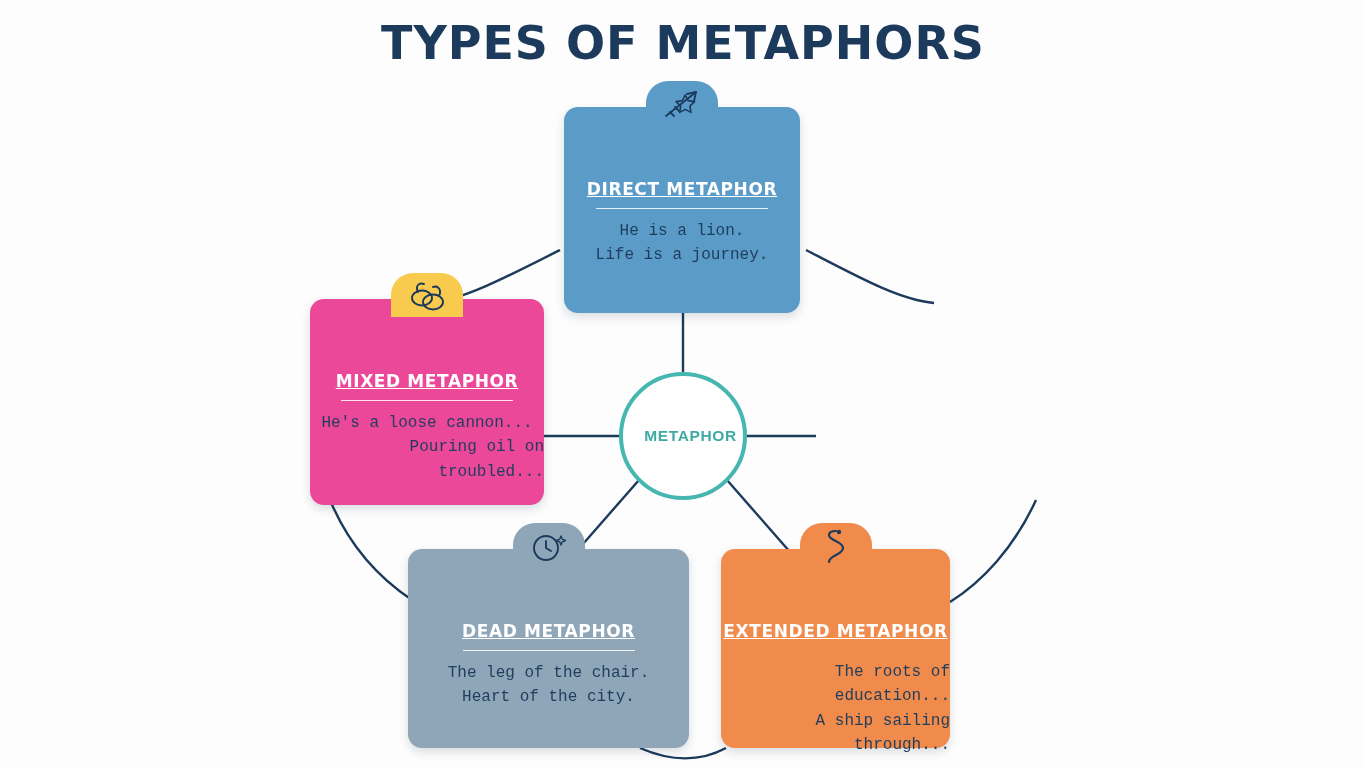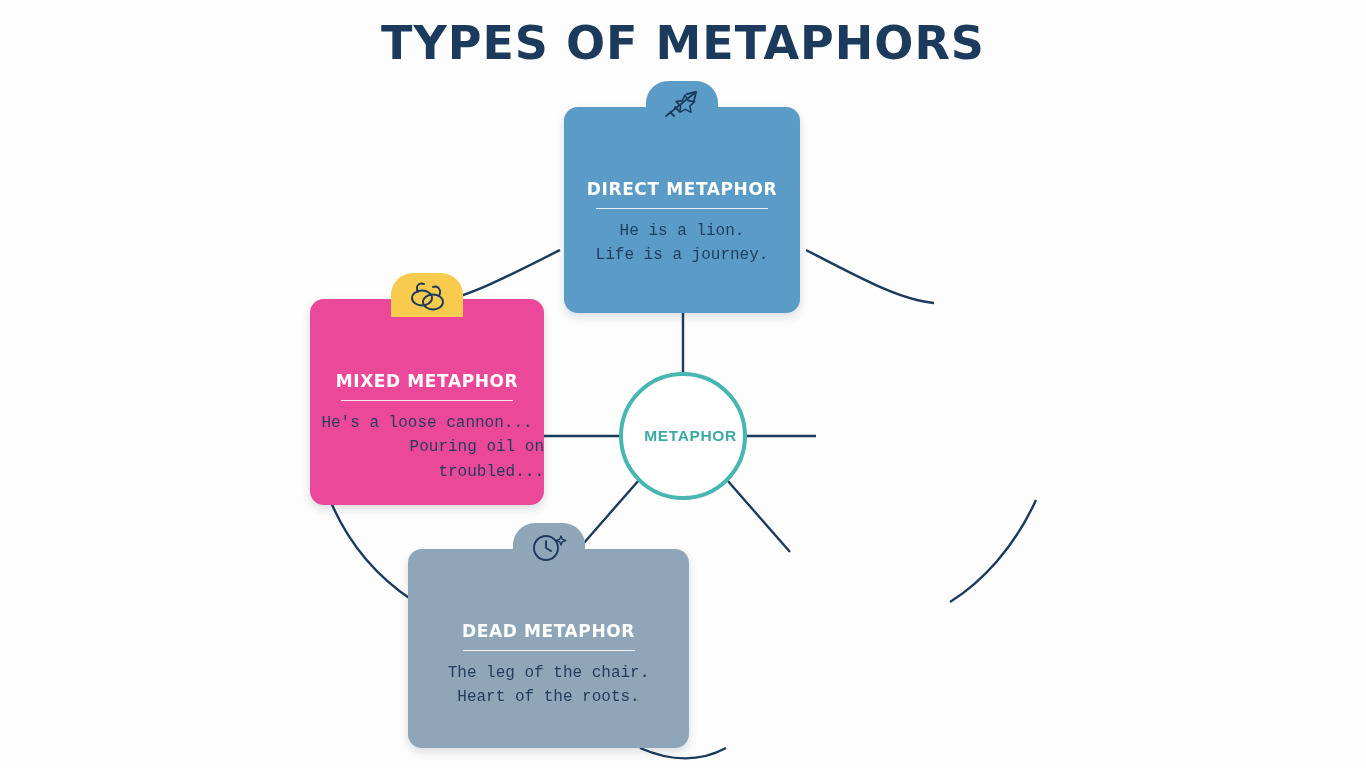--- a/index.html
+++ b/index.html
@@ -109,20 +109,21 @@
     padding-top: 58px;
     box-sizing: border-box;
   }
   .card-title {
     font-size: 17px;
     font-weight: bold;
     letter-spacing: 0.6px;
     color: #ffffff;
     text-align: center;
     font-family: "DejaVu Sans", sans-serif;
+    text-decoration: underline;
   }
   .card-rule {
     width: 172px;
     height: 1px;
     background: rgba(255,255,255,0.85);
     margin: 9px 0 10px 0;
   }
   .card-line {
     font-size: 16px;
     line-height: 1.52;
@@ -210,31 +211,46 @@
       </svg>
     </div>
     <div class="card-inner">
       <div class="card-title">MIXED METAPHOR</div>
       <div class="card-rule"></div>
       <div class="card-line">He's a loose cannon...</div>
       <div class="card-line">Pouring oil on troubled...</div>
     </div>
   </div>
 
+  <div class="card" id="card-extended">
+    <div class="card-tab"></div>
+    <div class="card-icon">
+      <svg class="icon-svg" width="38" height="38" viewBox="0 0 38 38" fill="none" stroke="#1b3a5c" stroke-width="2.2" stroke-linecap="round" stroke-linejoin="round">
+        <path d="M12 34 C12 27 26 27 26 20 C26 13 12 13 12 7 C12 4 15 3 19 3"></path>
+        <circle cx="22" cy="4" r="2.2" fill="#1b3a5c" stroke="none"></circle>
+      </svg>
+    </div>
+    <div class="card-inner">
+      <div class="card-title">EXTENDED METAPHOR</div>
+      <div class="card-rule"></div>
+      <div class="card-line">The roots of education...</div>
+      <div class="card-line">A ship sailing through...</div>
+    </div>
+  </div>
 
   <div class="card" id="card-dead">
     <div class="card-tab"></div>
     <div class="card-icon">
       <svg class="icon-svg" width="42" height="38" viewBox="0 0 42 38" fill="none" stroke="#1b3a5c" stroke-width="1.9" stroke-linecap="round" stroke-linejoin="round">
         <circle cx="18" cy="20" r="12"></circle>
         <path d="M18 13 L18 20 L23 23"></path>
         <path d="M33 8 l1.3 3.2 3.2 1.3 -3.2 1.3 -1.3 3.2 -1.3 -3.2 -3.2 -1.3 3.2 -1.3 z" stroke-width="1.4"></path>
       </svg>
     </div>
     <div class="card-inner">
       <div class="card-title">DEAD METAPHOR</div>
       <div class="card-rule"></div>
       <div class="card-line">The leg of the chair.</div>
-      <div class="card-line">Heart of the roots.</div>
+      <div class="card-line">Heart of the city.</div>
     </div>
   </div>
 
 </div>
 
 </body></html>

